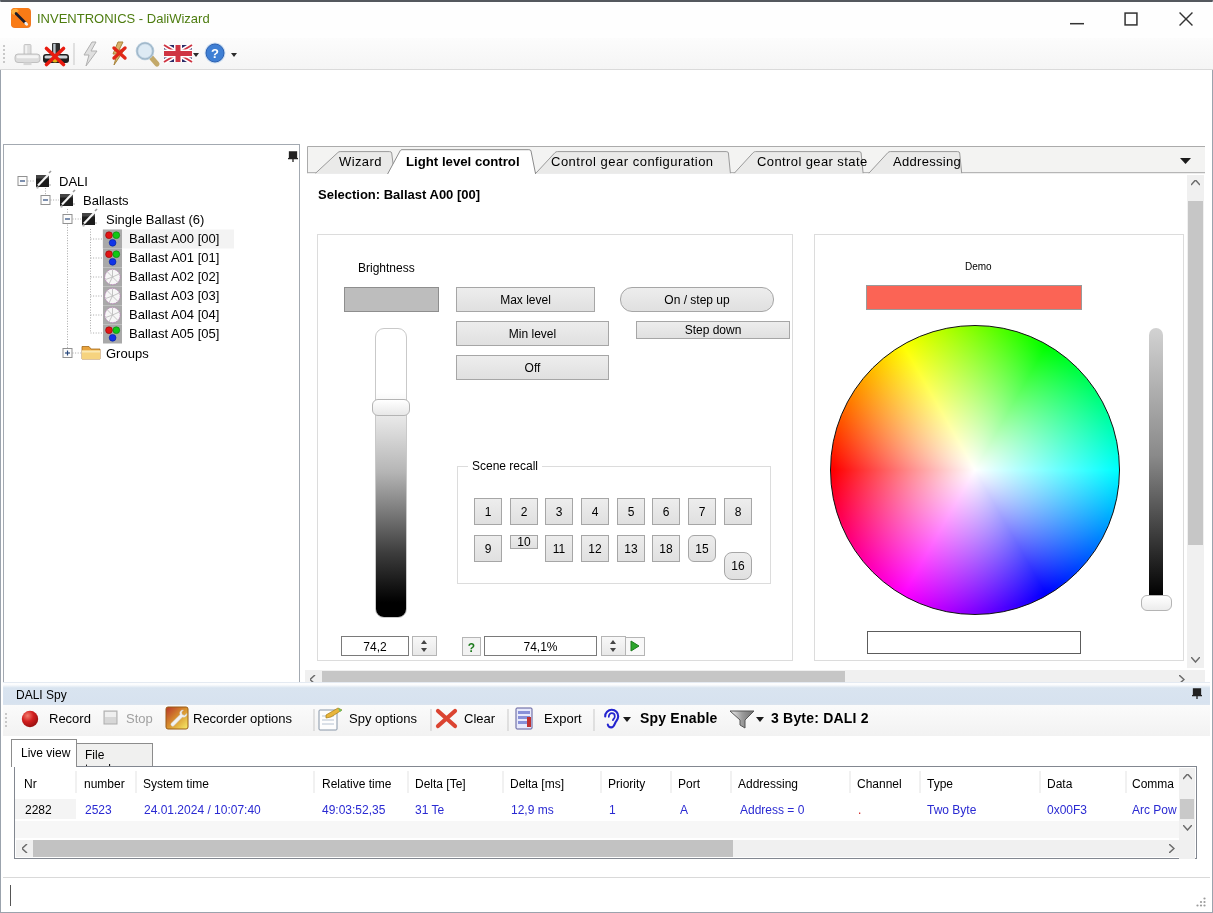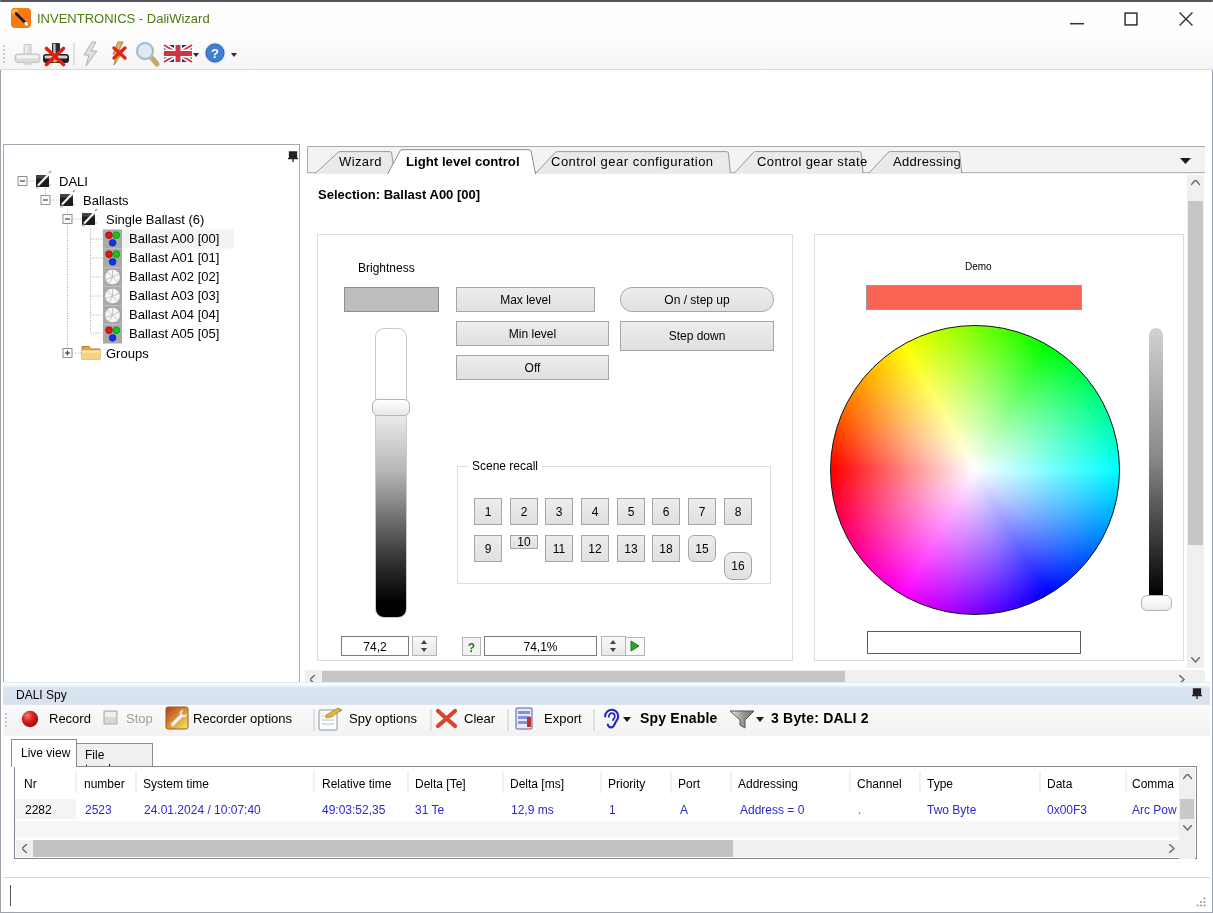--- a/index.html
+++ b/index.html
@@ -275,21 +275,21 @@
   <div class="abs" style="left:50px;top:117px;font-size:12px;">Brightness</div>
   <div class="abs" style="left:36px;top:143px;width:95px;height:25px;background:#bdbdbd;border:1px solid #8e8e8e;"></div>
 
   <div class="abs" style="left:67px;top:184px;width:32px;height:290px;border-radius:9px;border:1px solid #c9c9c9;background:linear-gradient(#ffffff 0%,#ffffff 22%,#b4b4b4 50%,#3c3c3c 78%,#000000 95%);"></div>
   <div class="abs" style="left:64px;top:255px;width:38px;height:17px;border-radius:6px;border:1px solid #b4b4b4;background:linear-gradient(#ffffff,#e8e8e8);"></div>
 
   <div class="btn" style="left:148px;top:143px;width:139px;height:25px;">Max level</div>
   <div class="btn" style="left:148px;top:177px;width:153px;height:25px;">Min level</div>
   <div class="btn" style="left:148px;top:211px;width:153px;height:25px;">Off</div>
   <div class="btn" style="left:312px;top:143px;width:154px;height:25px;border-radius:12px;">On / step up</div>
-  <div class="btn" style="left:312px;top:177px;width:154px;height:30px;">Step down</div>
+  <div class="btn" style="left:328px;top:177px;width:154px;height:18px;">Step down</div>
 
   <div class="abs" style="left:149px;top:322px;width:314px;height:118px;border:1px solid #dcdcdc;"></div>
   <div class="abs" style="left:160px;top:315px;background:#fff;padding:0 4px;font-size:12px;">Scene recall</div>
   <div class="btn" style="left:166px;top:354px;width:28px;height:27px;">1</div>
   <div class="btn" style="left:202px;top:354px;width:28px;height:27px;">2</div>
   <div class="btn" style="left:237px;top:354px;width:28px;height:27px;">3</div>
   <div class="btn" style="left:273px;top:354px;width:28px;height:27px;">4</div>
   <div class="btn" style="left:309px;top:354px;width:28px;height:27px;">5</div>
   <div class="btn" style="left:344px;top:354px;width:28px;height:27px;">6</div>
   <div class="btn" style="left:380px;top:354px;width:28px;height:27px;">7</div>

